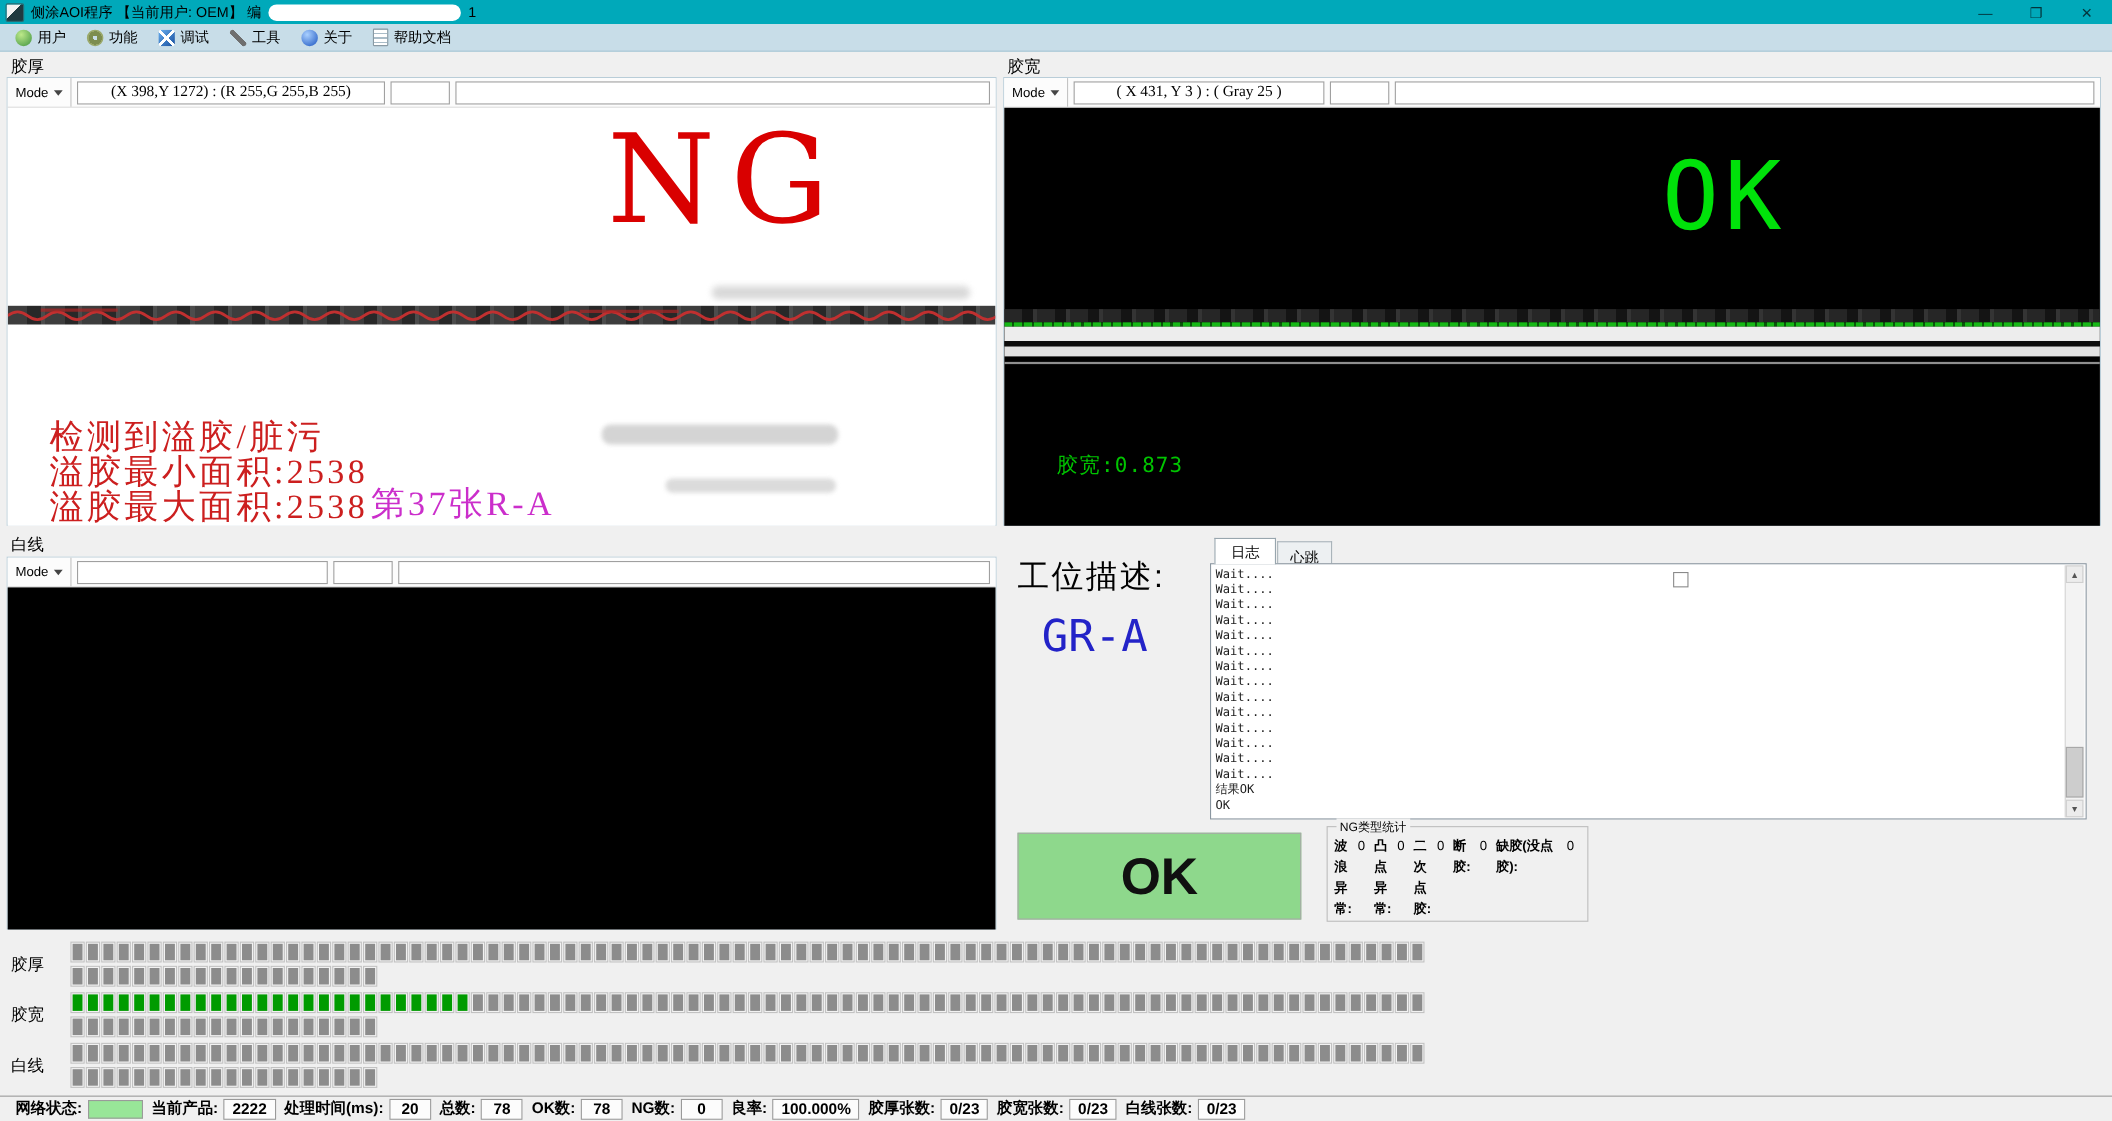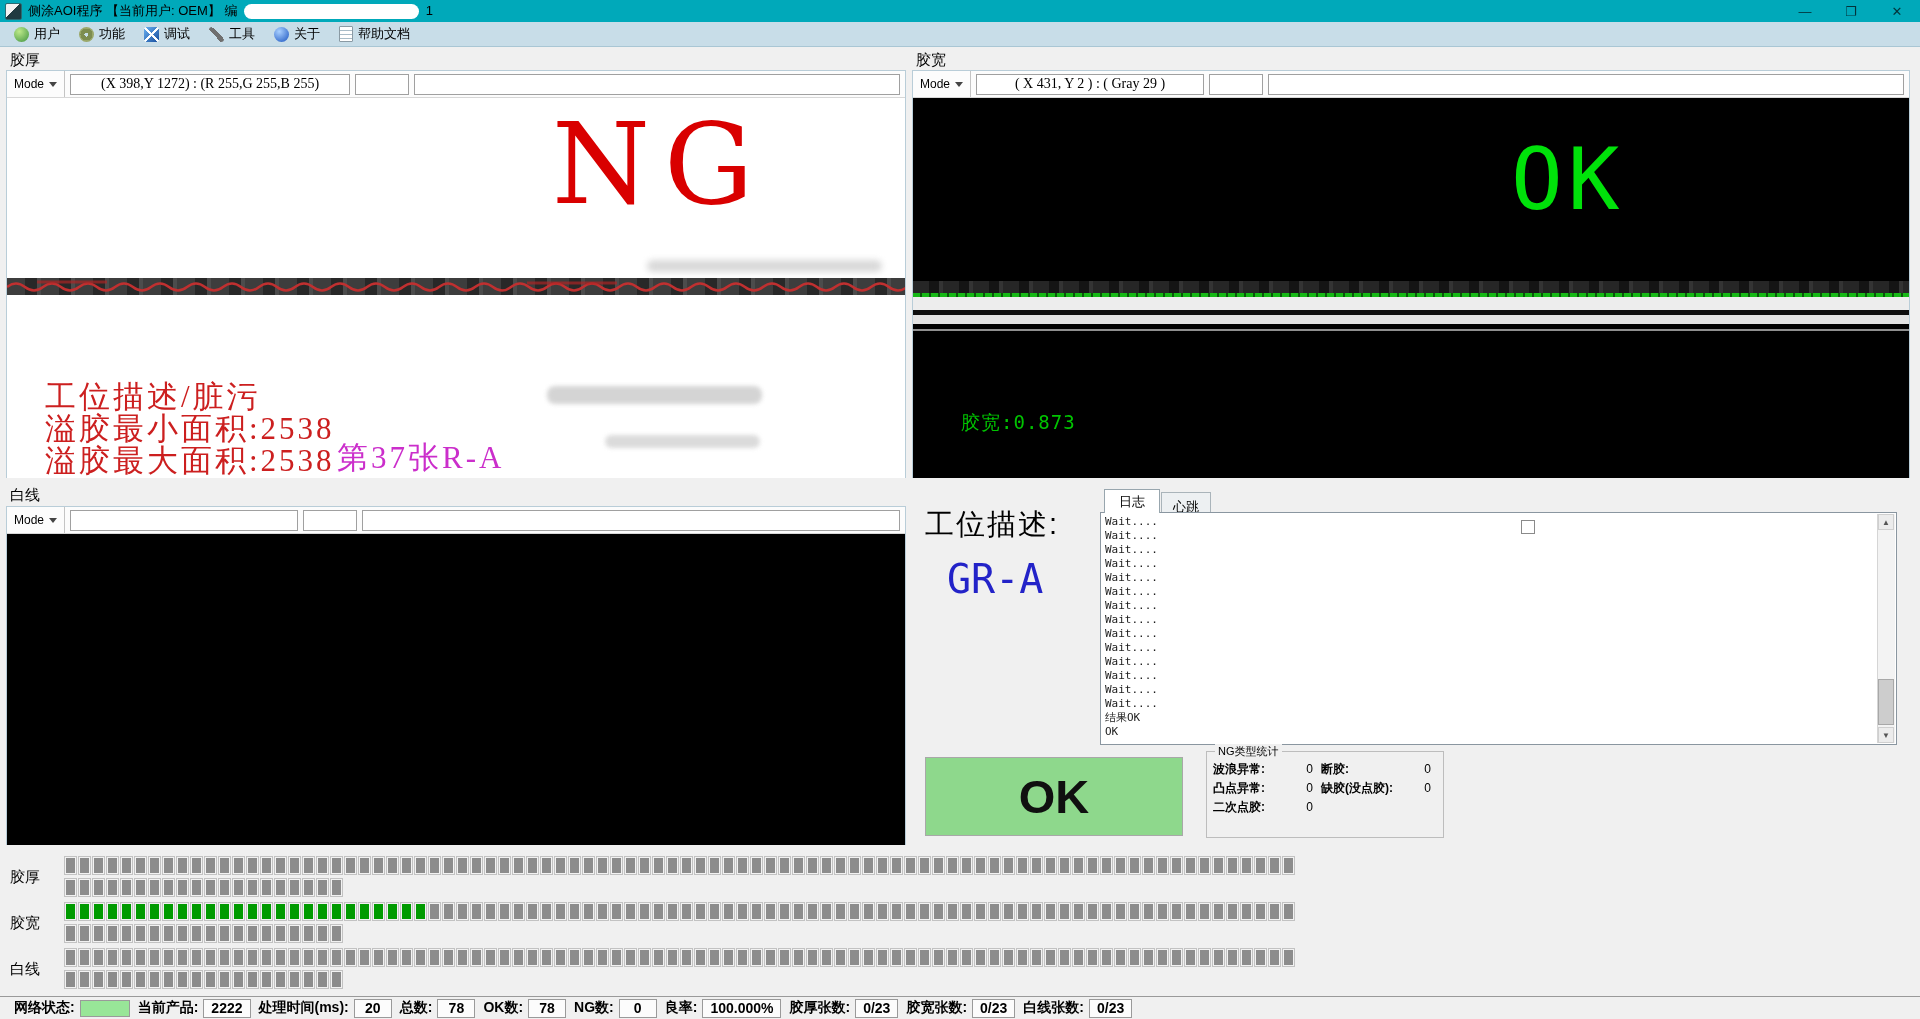--- a/index.html
+++ b/index.html
@@ -96,21 +96,21 @@
   
   .okbtn{position:absolute;left:925px;top:757px;width:258px;height:79px;background:#8ed88c;
          border:1px solid #a8a8a8;display:flex;align-items:center;justify-content:center;
          font-size:47px;font-weight:bold;color:#101010;box-sizing:border-box;}
   
   .ngstats{position:absolute;left:1206px;top:751px;width:238px;height:87px;border:1px solid #bdbdbd;
            box-sizing:border-box;font-size:12px;font-weight:bold;}
   .ngstats .legend{position:absolute;top:-8px;left:8px;background:#f0f0f0;padding:0 3px;
                    font-size:11px;font-weight:normal;}
   .ngcols{display:flex;padding:8px 4px 0 6px;}
-  .ngcol{display:flex;flex-direction:column;}
+  .ngcol{display:flex;flex-direction:row;}
   .ngcol.left{width:108px;}
   .ngcol.right{flex:1;}
   .ngrow{display:flex;justify-content:space-between;line-height:19px;}
   .ngrow .val{padding-right:8px;font-weight:normal;}
   
   .logobox{position:absolute;left:1452px;top:748px;width:455px;height:91px;background:#fff;
            border:1px solid #e2e2e2;box-sizing:border-box;}
   .brand{position:absolute;left:140px;top:-4px;font-size:52px;font-weight:800;color:#1e3a96;
          letter-spacing:8px;font-family:"DejaVu Sans",sans-serif;line-height:1.1;}
   .brand sup{font-size:24px;letter-spacing:0;vertical-align:28px;}
@@ -193,38 +193,38 @@
     <div class="imgarea" style="height:380px;background:#fff;">
       <div class="ng-result">NG</div>
       <div class="smudge sm3"></div>
       <div class="stripA">
         <svg width="898" height="17">
           <path d="M0 9 q9 -7 18 0 t18 0 t18 0 t18 0 t18 0 t18 0 t18 0 t18 0 t18 0 t18 0 t18 0 t18 0 t18 0 t18 0 t18 0 t18 0 t18 0 t18 0 t18 0 t18 0 t18 0 t18 0 t18 0 t18 0 t18 0 t18 0 t18 0 t18 0 t18 0 t18 0 t18 0 t18 0 t18 0 t18 0 t18 0 t18 0 t18 0 t18 0 t18 0 t18 0 t18 0 t18 0 t18 0 t18 0 t18 0 t18 0 t18 0 t18 0 t18 0 t18 0" stroke="#c03030" stroke-width="2.5" fill="none"></path>
           <path d="M30 4 h70 M520 5 h90" stroke="#b42424" stroke-width="3" opacity="0.65" fill="none"></path>
         </svg>
       </div>
       <div class="redtext">
-        <div>工位描述/脏污</div>
+        <div>检测到溢胶/脏污</div>
         <div>溢胶最小面积:2538</div>
         <div>溢胶最大面积:2538</div>
       </div>
       <div class="smudge sm1"></div>
       <div class="smudge sm2"></div>
       <div class="frametag">第37张R-A</div>
     </div>
   </div>
 
   <div class="plabel" style="left:916px;top:51px;">胶宽</div>
   <div class="panel" style="left:912px;top:70px;width:998px;height:408px;">
     <div class="tb">
       <div class="mode">
         <span>Mode</span>
         <span class="mode-arrow"></span>
       </div>
-      <div class="tbox" style="width:226px;">( X 431, Y 2 ) : ( Gray 29 )</div>
+      <div class="tbox" style="width:226px;">( X 431, Y 3 ) : ( Gray 25 )</div>
       <div class="tbox" style="width:52px;"></div>
       <div class="tbox flex"></div>
     </div>
     <div class="imgarea" style="height:380px;background:#000;">
       <div class="ok-result">OK</div>
       <div class="band b1"></div>
       <div class="band b2"></div>
       <div class="band b3"></div>
       <div class="band b4"></div>
       <div class="band b5"></div>

